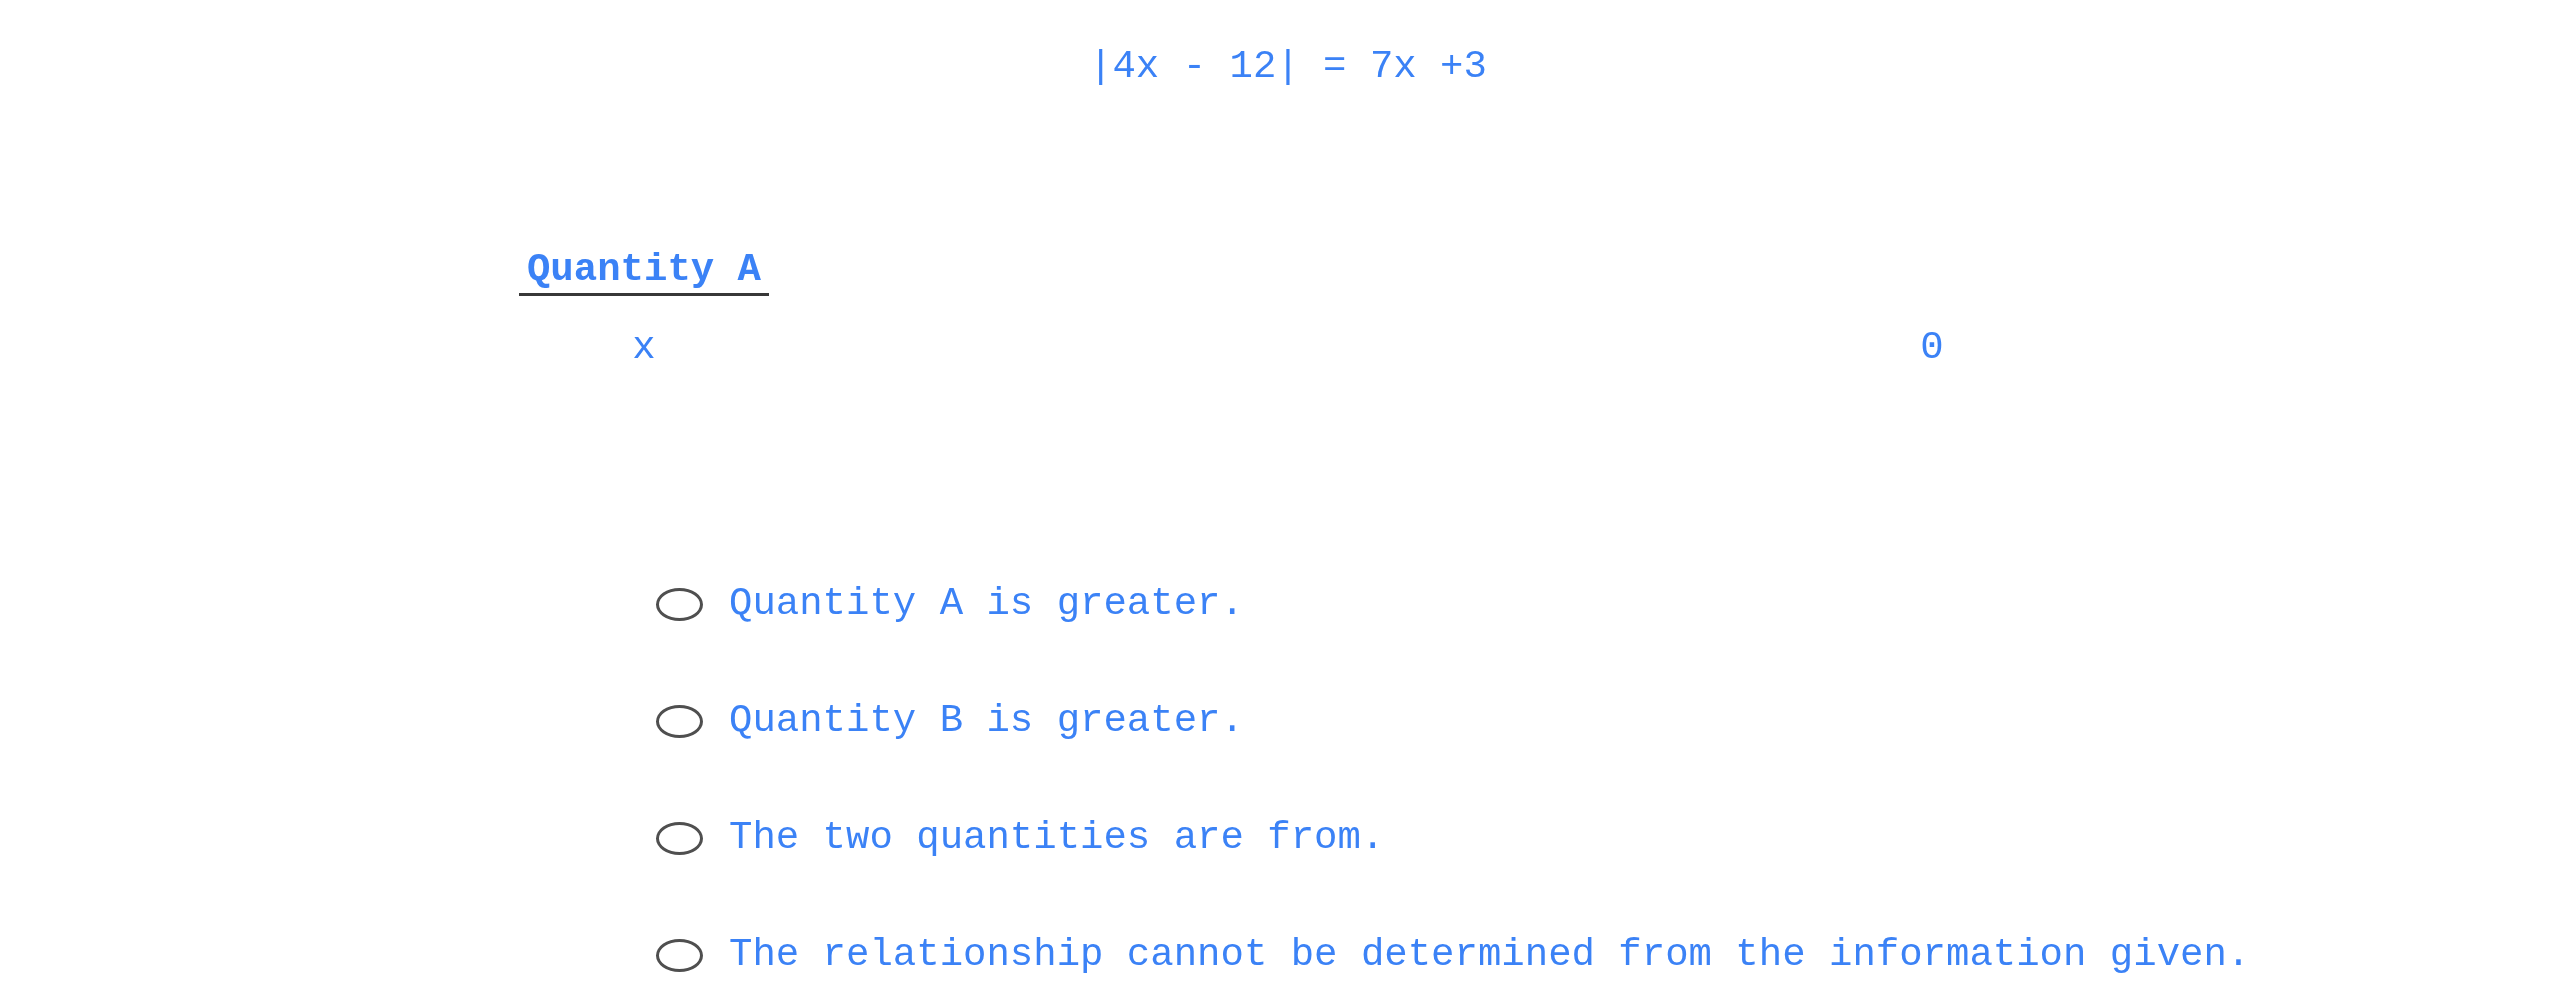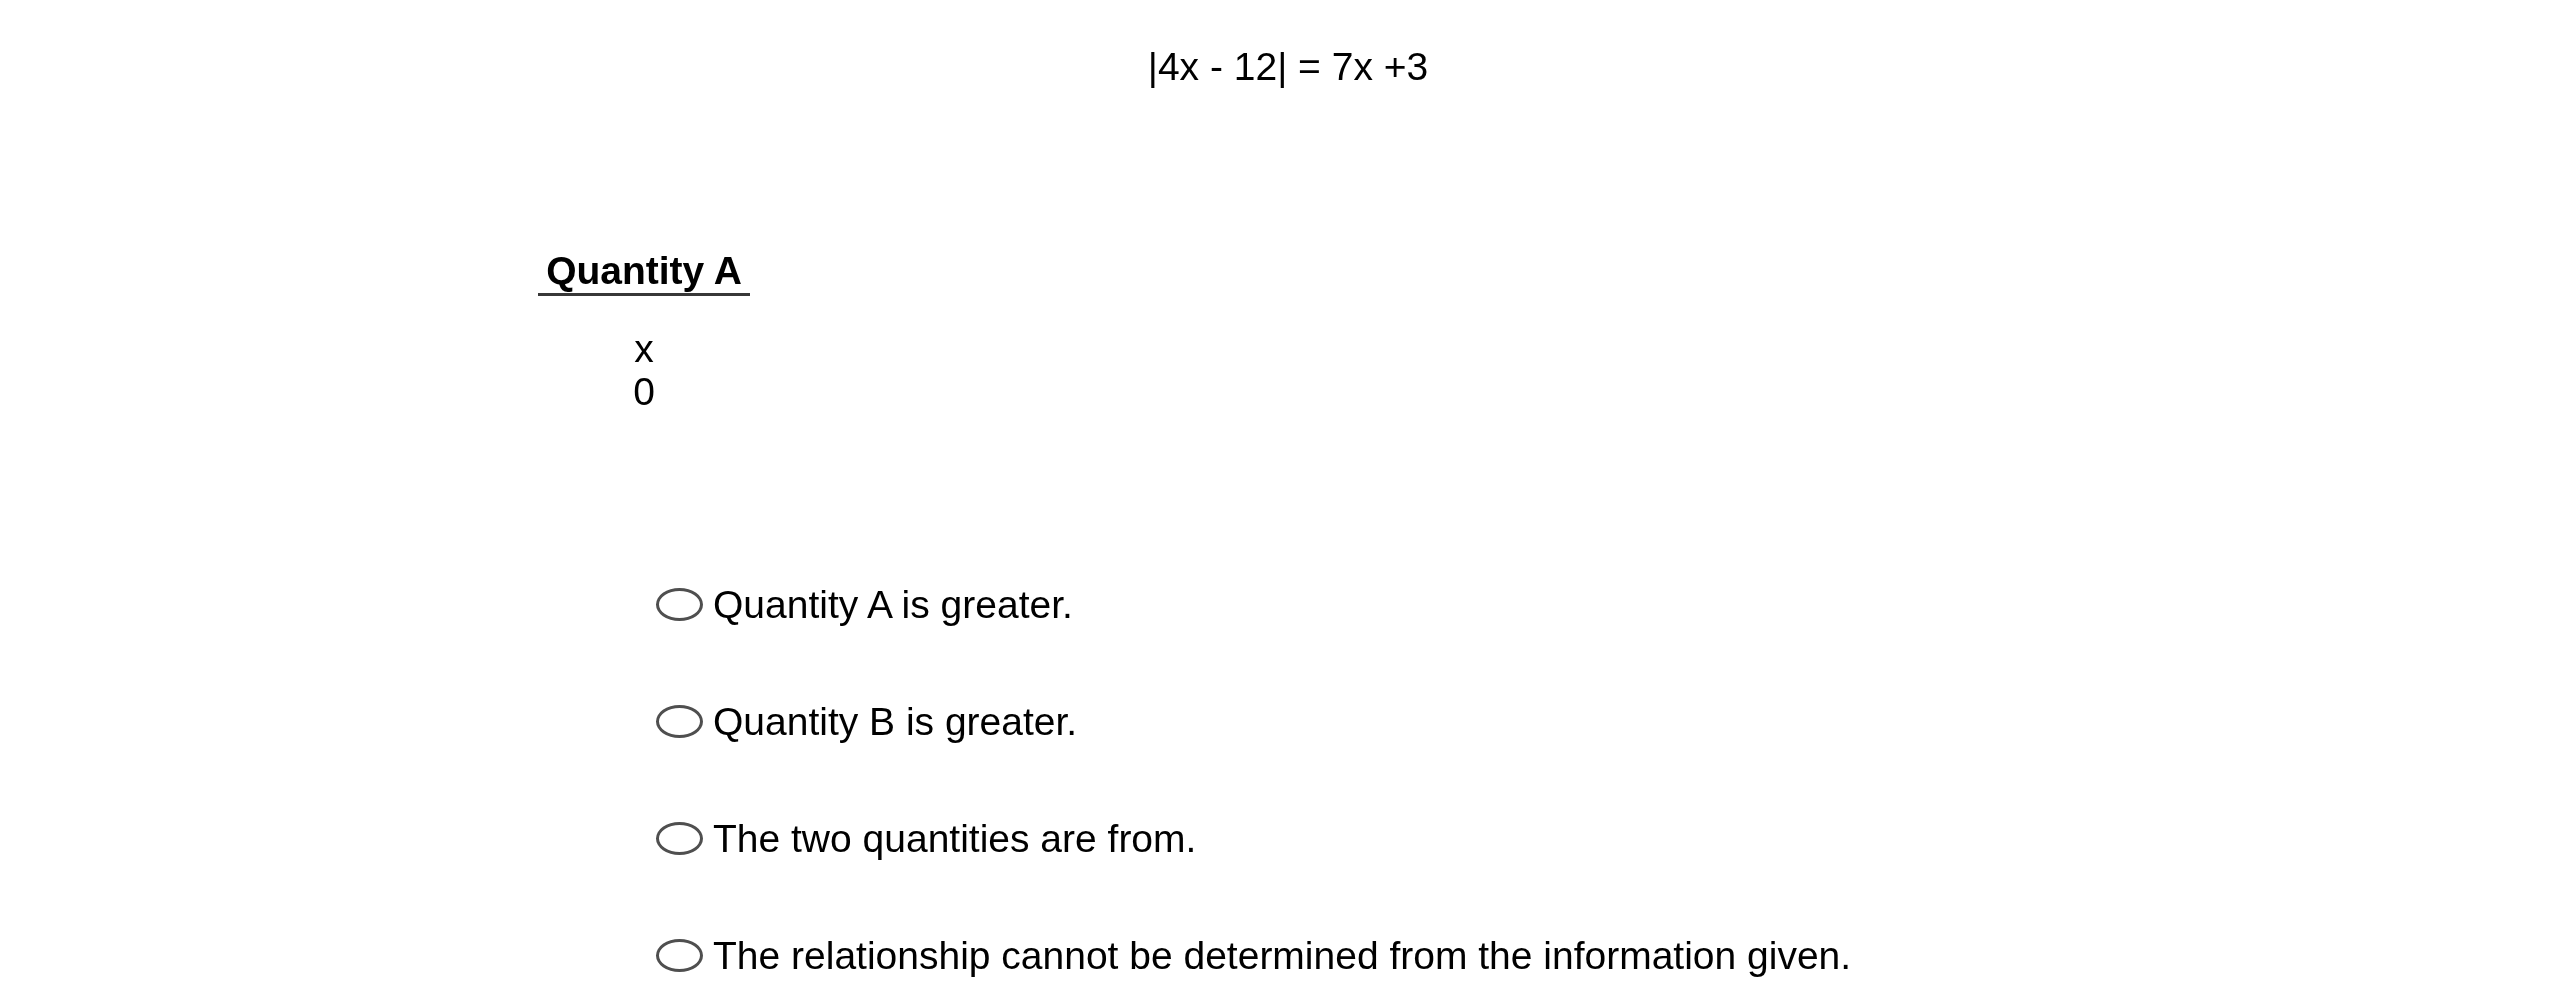--- a/index.html
+++ b/index.html
@@ -6,39 +6,38 @@
     margin: 0;
     padding: 0;
     background: #ffffff;
   }
   .page {
     position: relative;
     width: 2576px;
     height: 999px;
     background: #ffffff;
     overflow: hidden;
-    font-family: Liberation Sans, sans-serif;
-    color: #000000;
+    font-family: Liberation Mono, monospace;
+    color: #3b82f6;
   }
   .equation {
     position: absolute;
     top: 44px;
     left: 0;
     width: 100%;
     text-align: center;
     font-size: 39px;
     line-height: 46px;
     white-space: pre;
   }
   .columns-row {
     position: absolute;
     left: 0;
     width: 100%;
     display: flex;
-    flex-direction: column;
   }
   .headers-row { top: 250px; }
   .values-row  { top: 327px; }
   .col {
     width: 50%;
     text-align: center;
   }
   .col-header {
     display: inline-block;
     font-weight: bold;
@@ -55,20 +54,21 @@
   .options {
     position: absolute;
     left: 656px;
     top: 585px;
   }
   .option-row {
     display: flex;
     align-items: center;
     height: 39px;
     margin-bottom: 78px;
+    gap: 16px;
   }
   .option-row:last-child { margin-bottom: 12px; }
   .radio-oval {
     box-sizing: border-box;
     width: 47px;
     height: 33px;
     border: 3.3px solid #4f4f4f;
     border-radius: 50%;
     background: #ffffff;
     margin-right: 10px;

